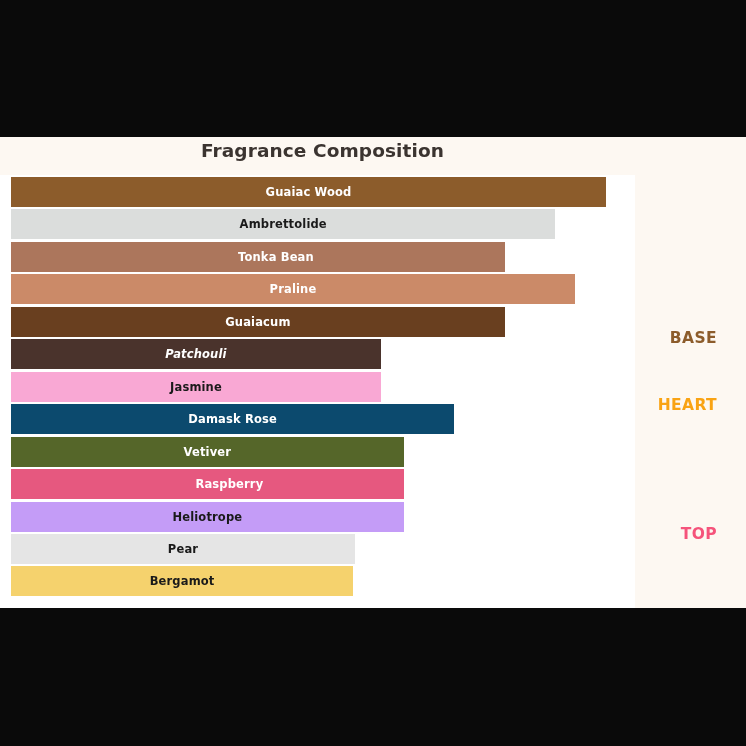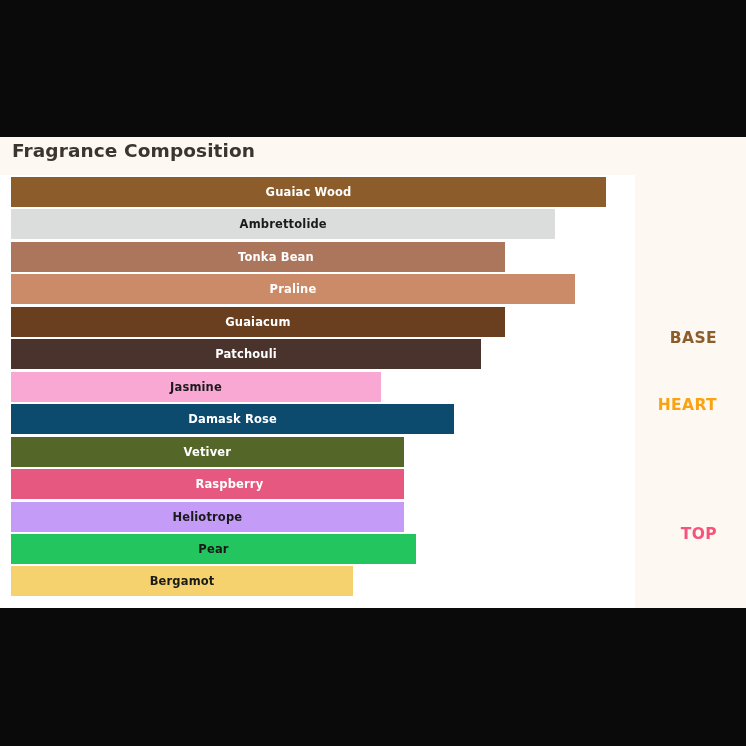--- a/index.html
+++ b/index.html
@@ -27,24 +27,24 @@
     position: absolute;
     left: 0px;
     top: 38px;
     width: 635px;
     height: 433px;
     background: #FFFFFF;
   }
 
   #chart-title {
     position: absolute;
-    left: 12px;
+    left: 0;
     top: 3px;
     width: 645px;
-    text-align: left;
+    text-align: center;
     font-size: 18.5px;
     font-weight: bold;
     color: #3B3430;
     letter-spacing: 0.1px;
   }
 
   .bar {
     position: absolute;
     left: 11px;
     height: 30px;
@@ -91,39 +91,39 @@
         </div>
         <div class="bar" style="top: 66.9px; width: 493.85px; background: rgb(172, 118, 92); padding-left: 36px;">
           <span class="bar-label" style="color: rgb(255, 255, 255);">Tonka Bean</span>
         </div>
         <div class="bar" style="top: 99.35px; width: 564px; background: rgb(203, 138, 104);">
           <span class="bar-label" style="color: rgb(255, 255, 255);">Praline</span>
         </div>
         <div class="bar" style="top: 131.8px; width: 493.85px; background: rgb(105, 63, 31);">
           <span class="bar-label" style="color: rgb(255, 255, 255);">Guaiacum</span>
         </div>
-        <div class="bar" style="top: 164.25px; width: 470px; background: rgb(74, 51, 44);">
+        <div class="bar" style="top: 164.25px; width: 370px; background: rgb(74, 51, 44); font-style: italic;">
           <span class="bar-label" style="color: rgb(255, 255, 255);">Patchouli</span>
         </div>
         <div class="bar" style="top: 196.7px; width: 370px; background: #f9a8d4;">
           <span class="bar-label" style="color: rgb(26, 26, 26);">Jasmine</span>
         </div>
         <div class="bar" style="top: 229.15px; width: 443.275px; background: #0c4a6e;">
           <span class="bar-label" style="color: rgb(255, 255, 255);">Damask Rose</span>
         </div>
         <div class="bar" style="top: 261.6px; width: 392.7px; background: rgb(85, 102, 41);">
           <span class="bar-label" style="color: rgb(255, 255, 255);">Vetiver</span>
         </div>
         <div class="bar" style="top: 294.05px; width: 392.7px; background: rgb(230, 88, 127);">
           <span class="bar-label" style="color: rgb(255, 255, 255); padding-left: 44px;">Raspberry</span>
         </div>
         <div class="bar" style="top: 326.5px; width: 392.7px; background: rgb(196, 156, 247);">
           <span class="bar-label" style="color: rgb(26, 26, 26);">Heliotrope</span>
         </div>
-        <div class="bar" style="top: 358.95px; width: 405px; background: #22c55e;">
+        <div class="bar" style="top: 358.95px; width: 344px; background: #e5e5e5;">
           <span class="bar-label" style="color: rgb(26, 26, 26);">Pear</span>
         </div>
         <div class="bar" style="top: 391.4px; width: 342.125px; background: rgb(245, 210, 109);">
           <span class="bar-label" style="color: rgb(26, 26, 26);">Bergamot</span>
         </div>
       </div>
   </div>
 
   <div id="tiers">
       <div class="tier-label" style="top: 192px; color: rgb(140, 92, 43);">BASE</div>

